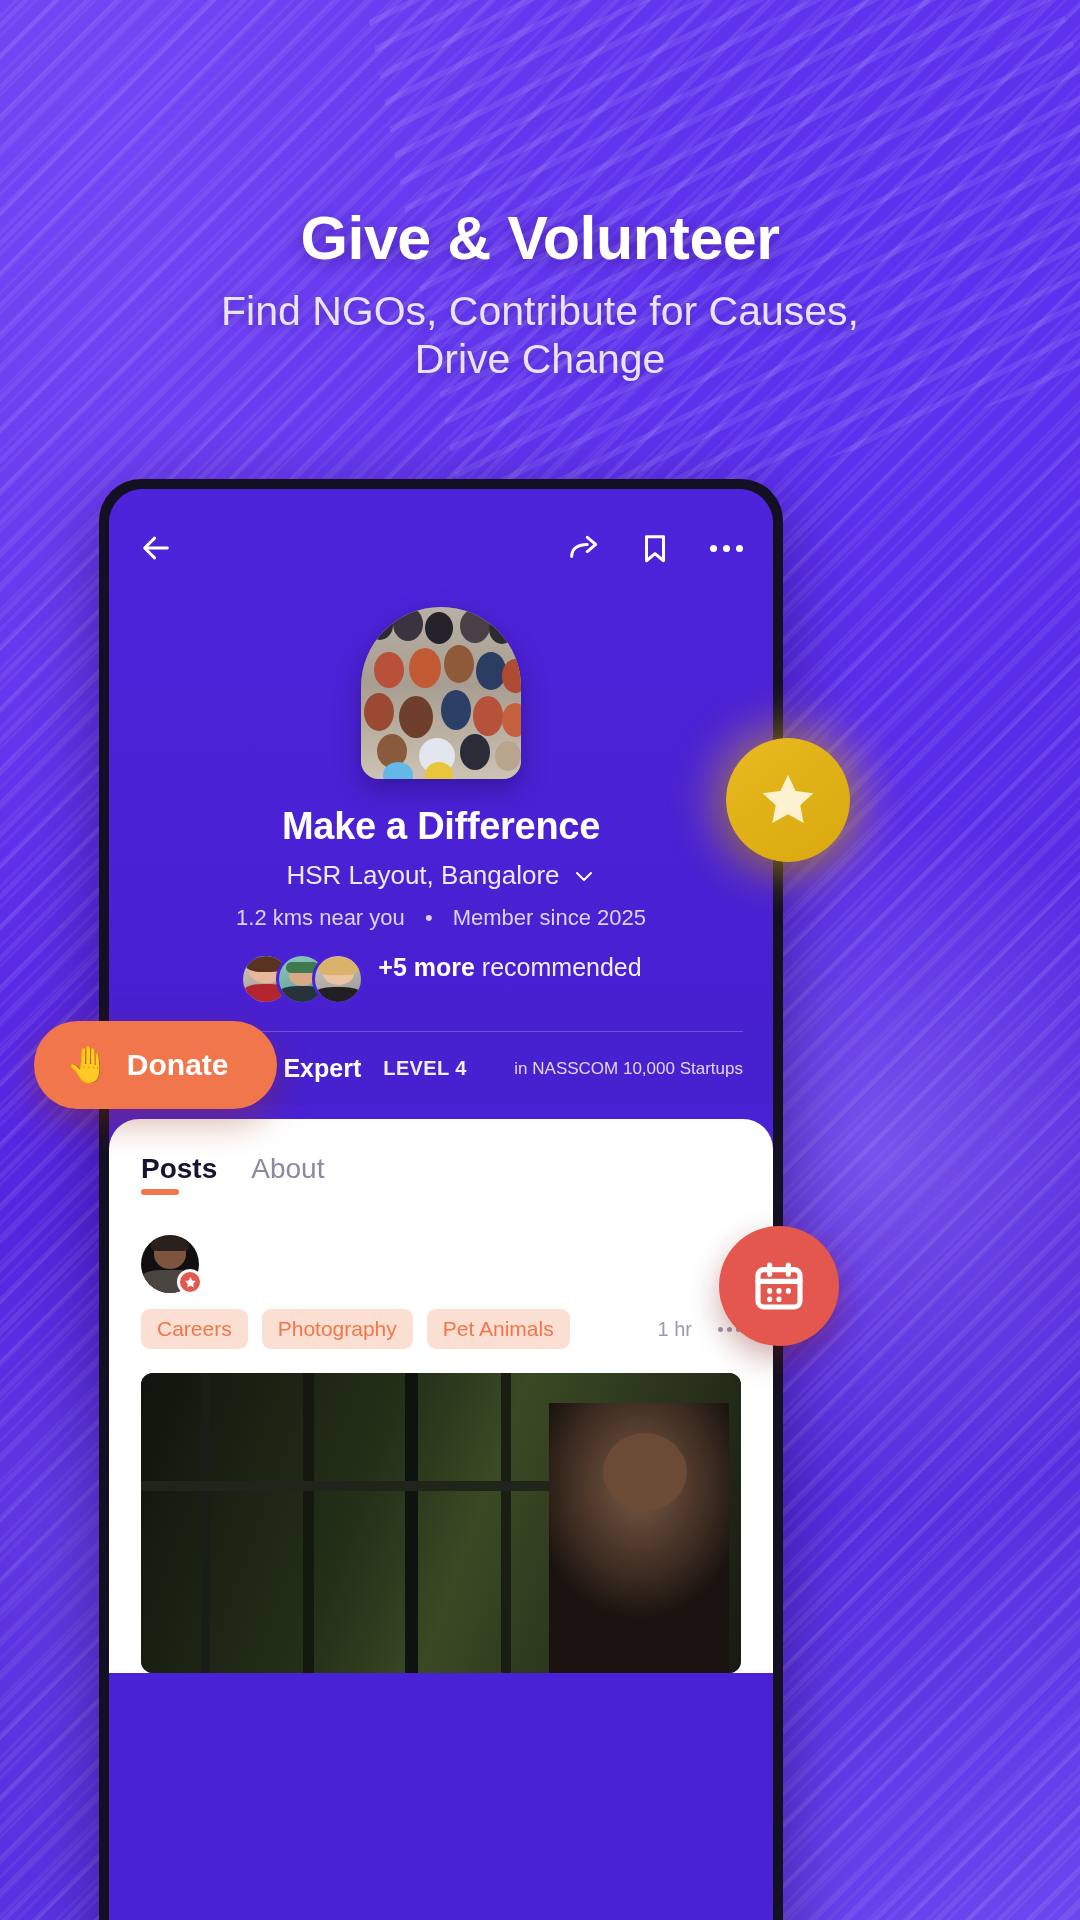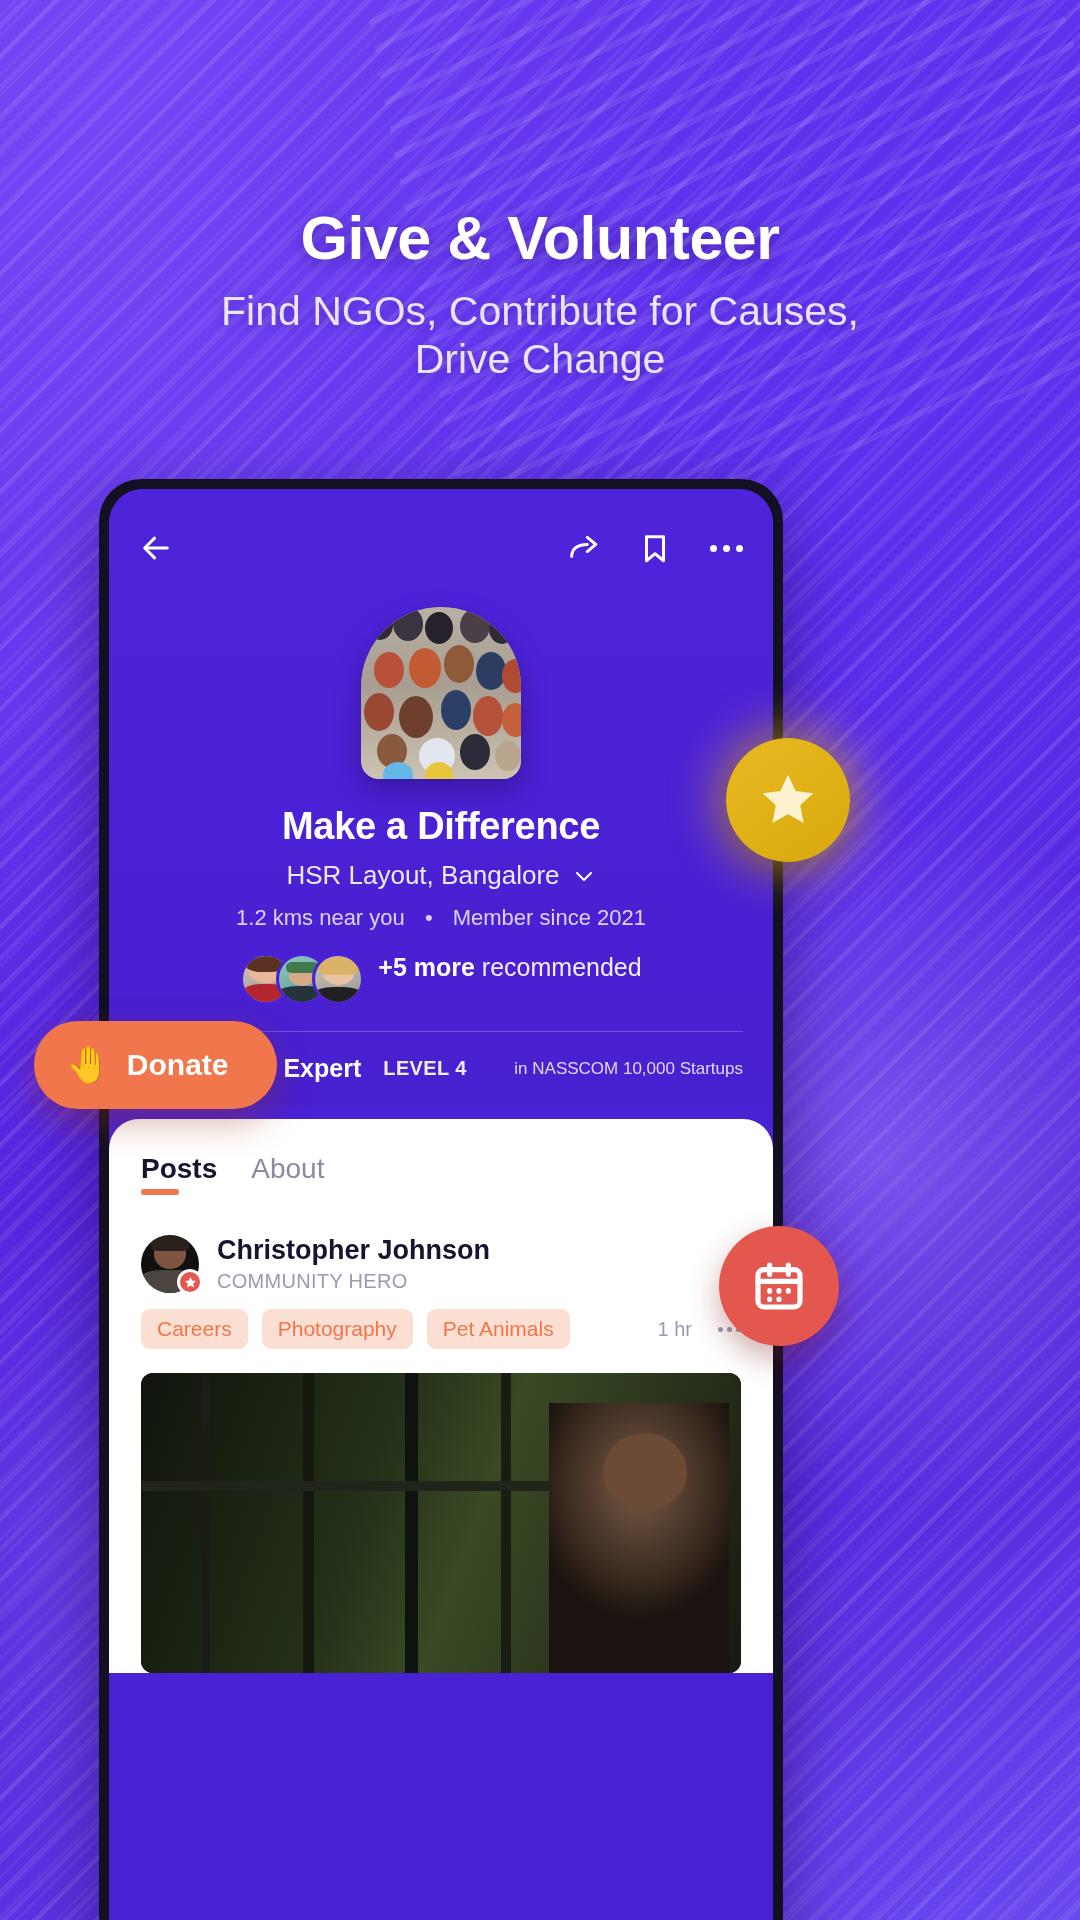--- a/index.html
+++ b/index.html
@@ -317,21 +317,21 @@
       <div id="org-loc">
         <span>HSR Layout, Bangalore</span>
         <svg viewBox="0 0 24 24">
           <polyline points="5,9 12,16 19,9" style="stroke:#fff;stroke-width:2;fill:none;stroke-linecap:round;stroke-linejoin:round;"></polyline>
         </svg>
       </div>
 
       <div id="org-meta">
         <span>1.2 kms near you</span>
         <span class="sep">•</span>
-        <span>Member since 2021</span>
+        <span>Member since 2025</span>
       </div>
 
       <div id="rec-row">
         <div id="rec-avatars">
           <div class="av" style="background:linear-gradient(160deg,#cfc7bd 0%,#9d938c 100%);">
             <div style="position:absolute;left:12%;top:8%;width:76%;height:50%;border-radius:50%;background:#e7b89a;"></div>
             <div style="position:absolute;left:6%;top:0%;width:88%;height:34%;border-radius:50% 50% 40% 40%;background:#5a3222;"></div>
             <div style="position:absolute;left:0;bottom:0;width:100%;height:40%;background:#b3262f;border-radius:40% 40% 0 0;"></div>
           </div>
           <div class="av" style="background:linear-gradient(160deg,#8fc6bf 0%,#5f9a95 100%);">
@@ -373,24 +373,20 @@
               <div style="position:absolute;left:22%;top:6%;width:56%;height:52%;border-radius:50%;background:#7c5440;"></div>
               <div style="position:absolute;left:18%;top:2%;width:64%;height:26%;border-radius:50% 50% 20% 20%;background:#2a211c;"></div>
               <div style="position:absolute;left:0;bottom:0;width:100%;height:40%;background:#4a4540;border-radius:34% 34% 0 0;"></div>
             </div>
             <div class="badge">
               <svg viewBox="0 0 24 24">
                 <path d="M12 2l3 6.5 7 .9-5 4.8 1.2 7-6.2-3.4L5.8 21 7 14.2 2 9.4l7-.9z"></path>
               </svg>
             </div>
           </div>
-          <div>
-            <div id="post-name">Christopher Johnson</div>
-            <div id="post-role">COMMUNITY HERO</div>
-          </div>
         </div>
 
         <div id="tag-row">
           <span class="tag">Careers</span>
           <span class="tag">Photography</span>
           <span class="tag">Pet Animals</span>
           <span id="post-time">1 hr</span>
           <span id="post-more">
             <i></i>
               <i></i>

